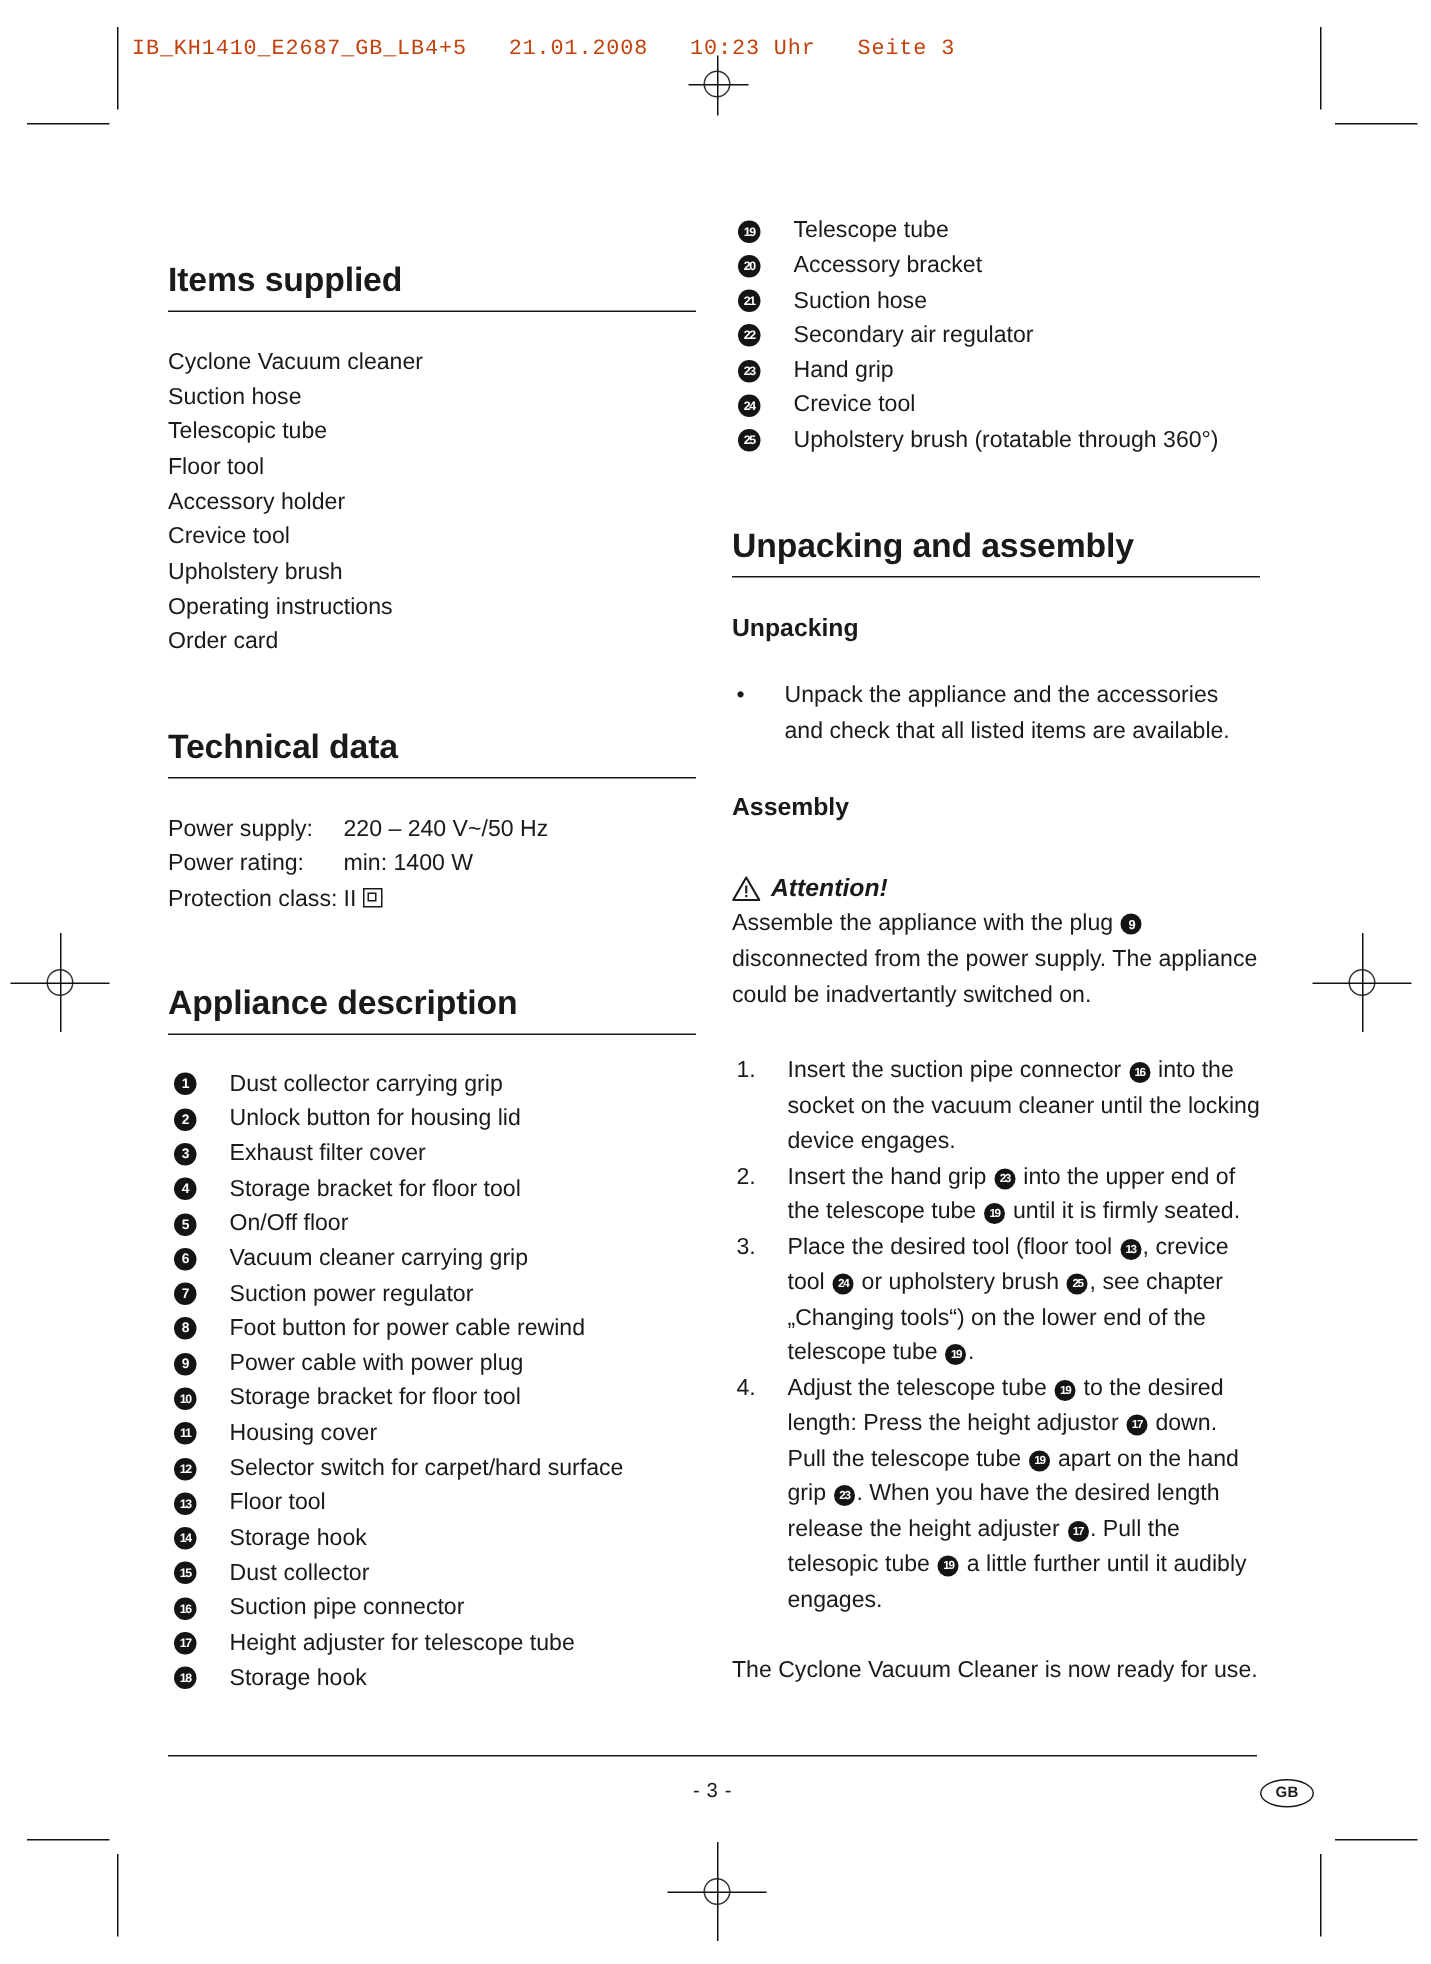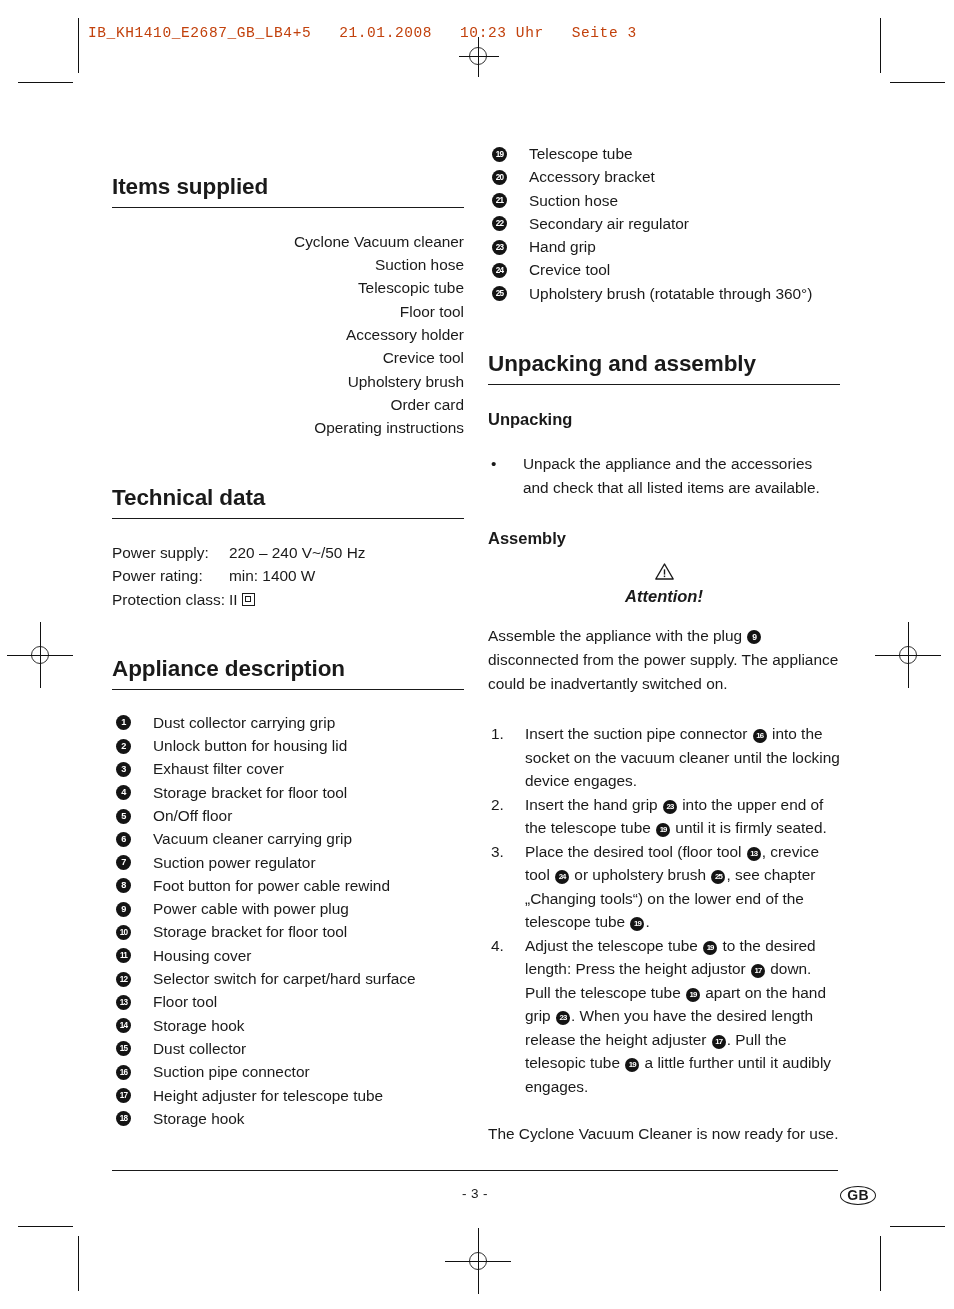--- a/index.html
+++ b/index.html
@@ -80,21 +80,21 @@
     line-height: 1.1;
   }
   h2.subsection {
     font-size: 16.5px;
     font-weight: bold;
     margin: 0;
     padding: 0;
     line-height: 1.2;
   }
 
-  .plain-list { margin: 0; padding: 0; list-style: none; text-align: right; }
+  .plain-list { margin: 0; padding: 0; list-style: none; }
   .plain-list li {
     font-size: 15.4px;
     line-height: 23.3px;
     white-space: nowrap;
   }
 
   
   .num-list { margin: 0; padding: 0; list-style: none; }
   .num-list li {
     position: relative;
@@ -185,21 +185,21 @@
     gap: 7px;
     font-size: 16.5px;
     font-weight: bold;
     font-style: italic;
   }
   .warn-tri { display: block; }
 
   .attention-body {
     font-size: 15.4px;
     line-height: 24.2px;
-    margin-top: 18px;
+    margin-top: 2px;
   }
 
   
   .steps { margin: 0; padding: 0; list-style: none; }
   .steps > li {
     position: relative;
     padding-left: 37px;
     font-size: 15.4px;
     line-height: 23.5px;
     margin: 0;
@@ -233,21 +233,21 @@
     letter-spacing: 0.4px;
   }
   .lang-badge {
     position: absolute;
     top: 1186px;
     left: 840px;
     width: 36px; height: 19px;
     border: 1.3px solid #1a1a1a;
     border-radius: 50%;
     box-sizing: border-box;
-    font-size: 14px;
+    font-size: 10px;
     font-weight: bold;
     line-height: 17px;
     text-align: center;
     letter-spacing: 0.2px;
   }
 </style>
 </head>
 <body>
 
 <div class="page">
@@ -290,22 +290,22 @@
     <h1 class="section">Items supplied</h1>
 
     <ul class="plain-list" style="margin-top:22px;">
       <li>Cyclone Vacuum cleaner</li>
       <li>Suction hose</li>
       <li>Telescopic tube</li>
       <li>Floor tool</li>
       <li>Accessory holder</li>
       <li>Crevice tool</li>
       <li>Upholstery brush</li>
+      <li>Operating instructions</li>
       <li>Order card</li>
-      <li>Operating instructions</li>
     </ul>
 
     <h1 class="section" style="margin-top:47px;">Technical data</h1>
 
     <table class="tech-table" style="margin-top:22px;">
       <tbody>
           <tr>
         <td class="label">Power supply:</td>
         <td>220 – 240 V~/50 Hz</td>
       </tr>
@@ -362,21 +362,21 @@
 
     <h2 class="subsection" style="margin-top:25px;">Unpacking</h2>
 
     <div class="bullet-para" style="margin-top:22px;">
       <span class="dot">•</span>
       <span>Unpack the appliance and the accessories and check that all listed items are available.</span>
     </div>
 
     <h2 class="subsection" style="margin-top:29px;">Assembly</h2>
 
-    <div class="attention-head" style="margin-top:14px;flex-direction:column;">
+    <div class="attention-head" style="margin-top:34px;">
       <svg class="warn-tri" width="19" height="17" viewBox="0 0 19 17" aria-hidden="true">
         <path d="M9.5 1 L18.2 16 L0.8 16 Z" fill="none" stroke="#1a1a1a" stroke-width="1.4" stroke-linejoin="round"></path>
         <rect x="8.8" y="6.4" width="1.4" height="5.2" fill="#1a1a1a"></rect>
         <rect x="8.8" y="12.6" width="1.4" height="1.5" fill="#1a1a1a"></rect>
       </svg>
       <span>Attention!</span>
     </div>
 
     <div class="attention-body"><span>Assemble the appliance with the plug </span><span class="ref">9</span><span> disconnected from the power supply. The appliance could be inadvertantly switched on.</span></div>
 

